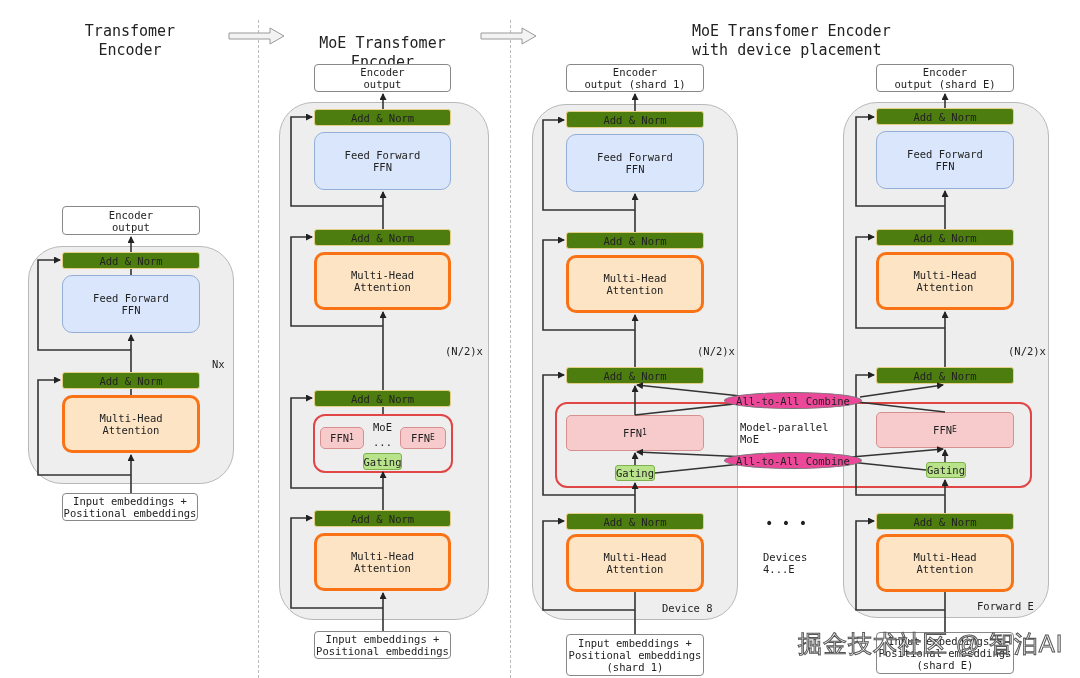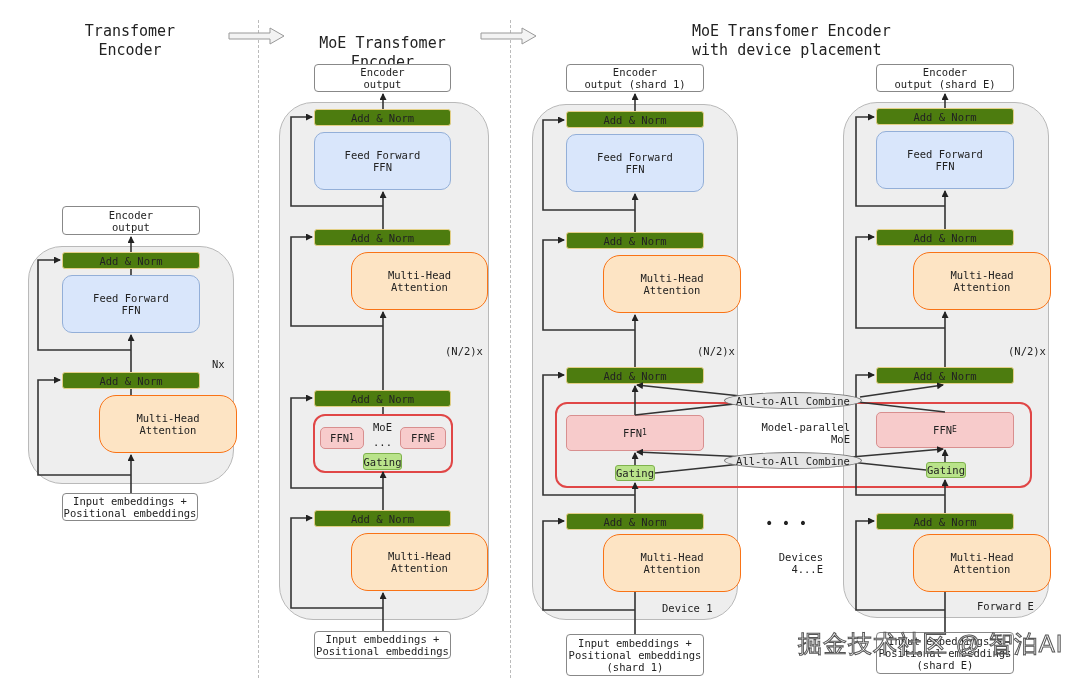--- a/index.html
+++ b/index.html
@@ -5,26 +5,26 @@
   html,body{margin:0;padding:0;background:#fff;}
   body{width:1080px;height:678px;position:relative;overflow:hidden;font-family:"DejaVu Sans Mono","Liberation Mono",monospace;color:#222;}
   .abs{position:absolute;}
   .title{position:absolute;font-size:15px;line-height:19px;text-align:center;color:#222;white-space:pre;}
   .title.left{text-align:left;}
   .panel{position:absolute;background:#eeeeee;border:1px solid #b9b9b9;border-radius:34px;}
   .box{position:absolute;display:flex;align-items:center;justify-content:center;text-align:center;font-size:10.5px;line-height:12px;white-space:pre;box-sizing:border-box;}
   .out{background:#fff;border:1px solid #888;border-radius:4px;}
   .norm{background:#4d7c0f;border:1px solid #e3cf86;border-radius:3px;}
   .ffn{background:#d9e6fb;border:1px solid #93afd8;border-radius:10px;}
-  .att{background:#fde4c4;border:1px solid #f97316;border-radius:17px;margin-left:37px;}
+  .att{background:#fde4c4;border:3px solid #f97316;border-radius:10px;}
   .exp{background:#f7cbcb;border:1px solid #d88f8f;border-radius:5px;}
   .gate{background:#b9e38a;border:1px solid #7fb24d;border-radius:3px;}
   .moe{position:absolute;border:2px solid #e04646;border-radius:12px;box-sizing:border-box;}
-  .lbl{position:absolute;font-size:10.5px;line-height:12px;white-space:pre;text-align:right;}
-  .oval{position:absolute;background:#e5e5e5;border:1px solid #777;border-radius:50%;display:flex;align-items:center;justify-content:center;font-size:10.5px;white-space:pre;box-sizing:border-box;}
+  .lbl{position:absolute;font-size:10.5px;line-height:12px;white-space:pre;text-align:left;}
+  .oval{position:absolute;background:#ec4899;border:1px solid #777;border-radius:50%;display:flex;align-items:center;justify-content:center;font-size:10.5px;white-space:pre;box-sizing:border-box;}
   .vsep{position:absolute;top:20px;bottom:0;width:0;border-left:1px dashed #bbb;}
   svg.lines{position:absolute;left:0;top:0;}
   sub{font-size:8px;}
   .watermark{position:absolute;font-family:Liberation Sans, sans-serif;font-size:24px;color:#fff;-webkit-text-stroke:1px #555;letter-spacing:1px;white-space:pre;}
 </style>
 </head>
 <body>
 
 <div class="vsep" style="left:258px;"></div>
 <div class="vsep" style="left:510px;"></div>
@@ -86,21 +86,21 @@
 <div class="box ffn" style="left:566px;top:134px;width:138px;height:58px;">Feed Forward
 FFN</div>
 <div class="box norm" style="left:566px;top:232px;width:138px;height:17px;">Add &amp; Norm</div>
 <div class="box att" style="left:566px;top:255px;width:138px;height:58px;">Multi-Head
 Attention</div>
 <div class="lbl" style="left:697px;top:345px;">(N/2)x</div>
 <div class="box norm" style="left:566px;top:367px;width:138px;height:17px;">Add &amp; Norm</div>
 <div class="box norm" style="left:566px;top:513px;width:138px;height:17px;">Add &amp; Norm</div>
 <div class="box att" style="left:566px;top:534px;width:138px;height:58px;">Multi-Head
 Attention</div>
-<div class="lbl" style="left:662px;top:602px;">Device 1</div>
+<div class="lbl" style="left:662px;top:602px;">Device 8</div>
 <div class="box out" style="left:566px;top:634px;width:138px;height:42px;">Input embeddings +
 Positional embeddings
 (shard 1)</div>
 
 <div class="panel" style="left:843px;top:102px;width:204px;height:514px;"></div>
 <div class="box out" style="left:876px;top:64px;width:138px;height:28px;">Encoder
 output (shard E)</div>
 <div class="box norm" style="left:876px;top:108px;width:138px;height:17px;">Add &amp; Norm</div>
 <div class="box ffn" style="left:876px;top:131px;width:138px;height:58px;">Feed Forward
 FFN</div>

